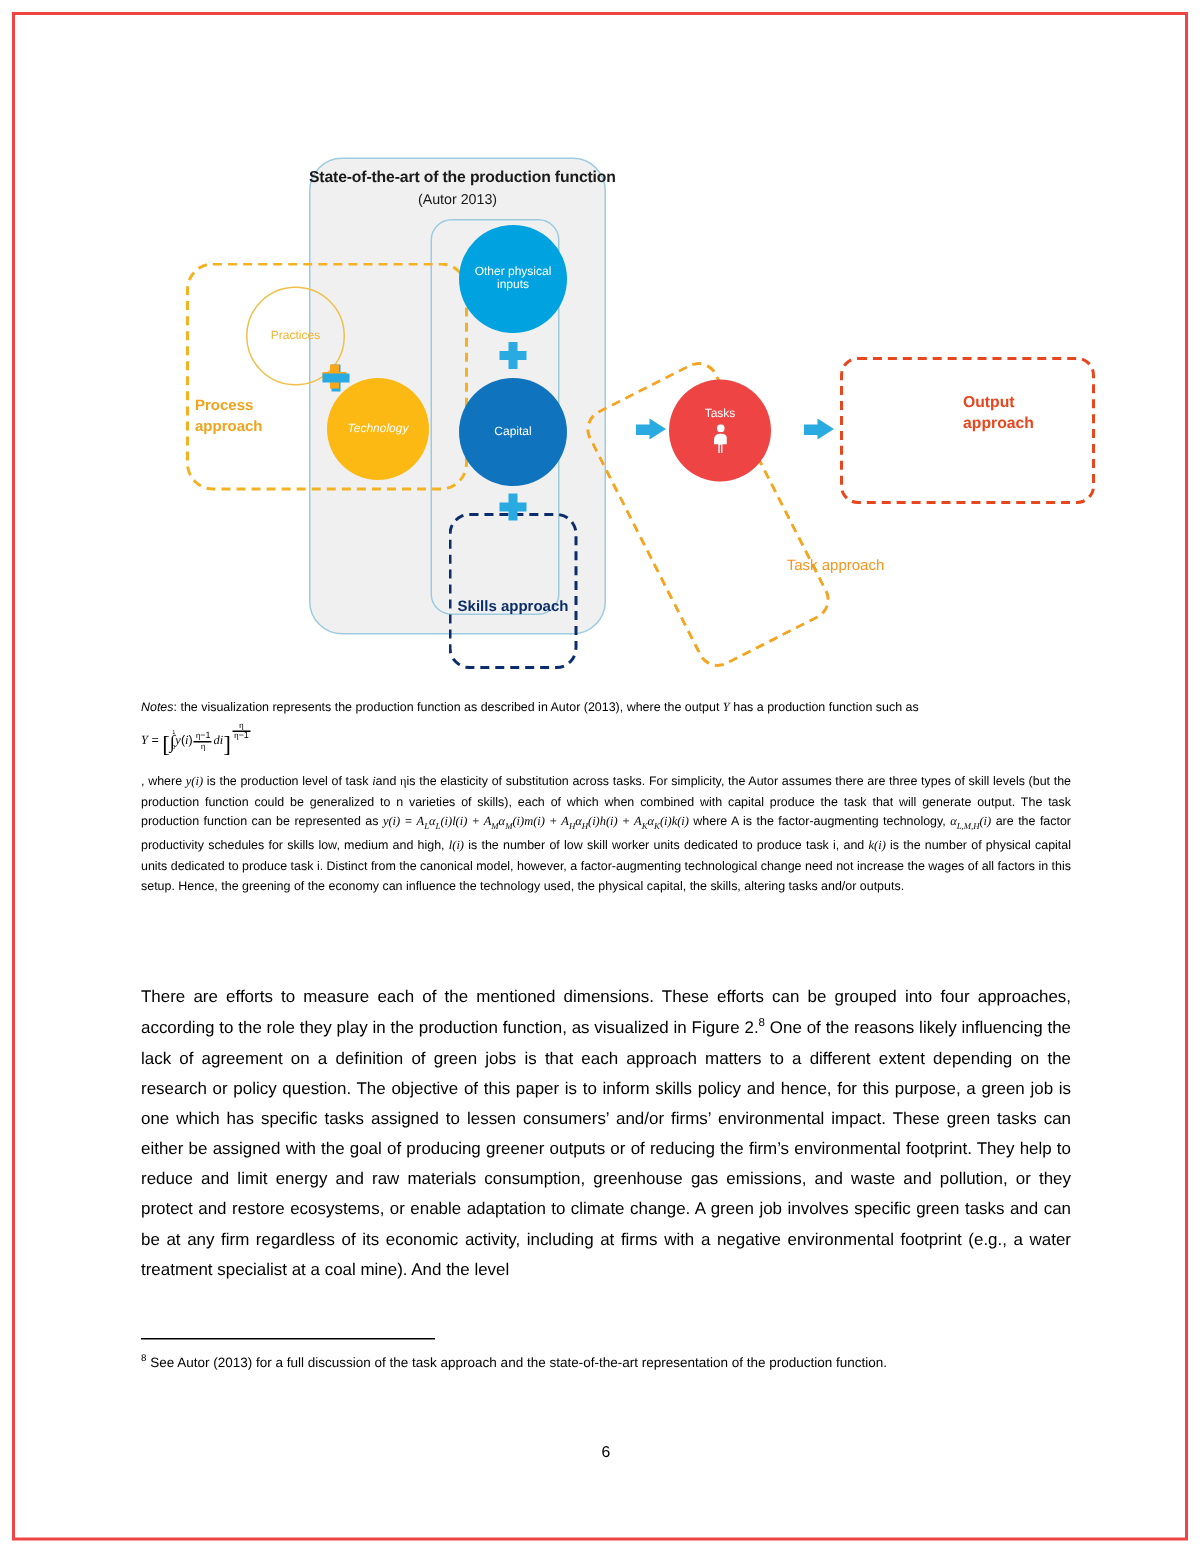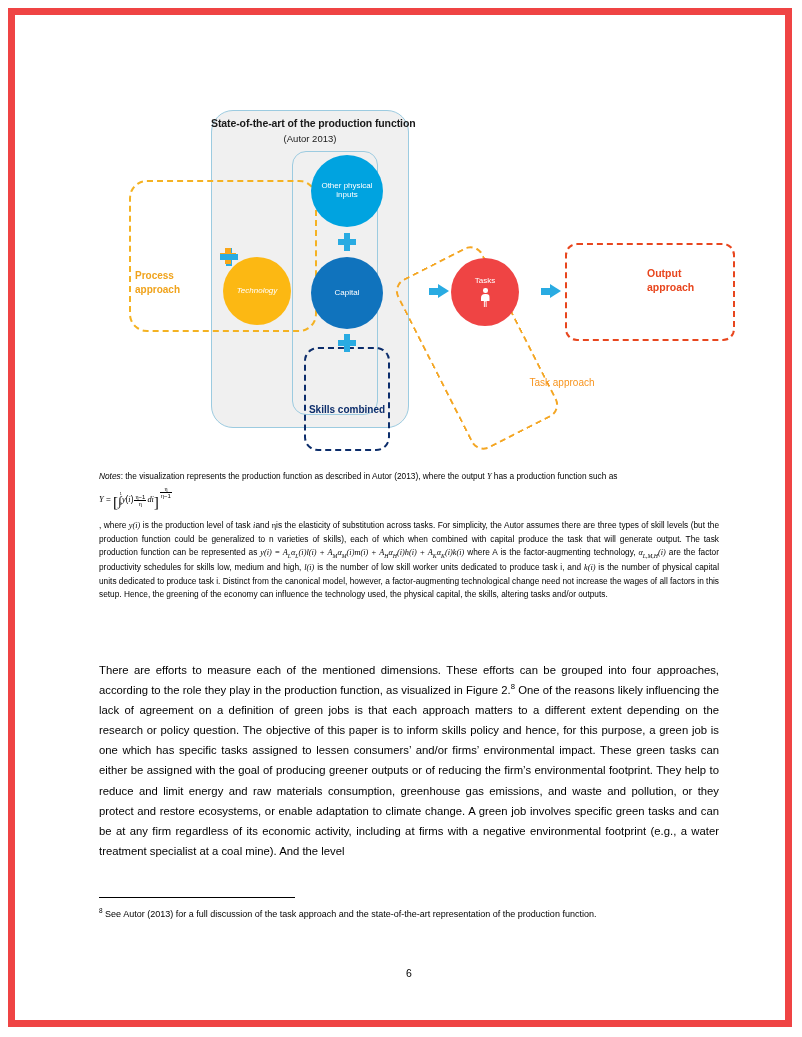--- a/index.html
+++ b/index.html
@@ -14,21 +14,21 @@
     color: #000000;
     position: relative;
     overflow: hidden;
   }
   .page {
     position: absolute;
     left: 8px;
     top: 8px;
     width: 784px;
     height: 1019px;
-    border: 7px solid #ef4444;
+    border: 2px solid #ef4444;
     box-sizing: border-box;
     background: #ffffff;
   }
   .page-inner {
     position: absolute;
     left: 84px;   
     top: 0;
     width: 620px;
     height: 100%;
   }
@@ -331,20 +331,23 @@
       <div class="inner-panel"></div>
 
       <div class="soa-title">State-of-the-art of the production function</div>
       <div class="soa-sub">(Autor 2013)</div>
 
       <div class="dash-box process-box"></div>
       <div class="dash-box output-box"></div>
       <div class="dash-box task-box"></div>
       <div class="dash-box skills-box"></div>
 
+      <div class="circle c-practices">
+        <span class="circle-label">Practices</span>
+      </div>
 
       <div class="circle c-tech">
         <span class="circle-label">Technology</span>
       </div>
 
       <div class="circle c-other">
         <span class="circle-label">Other physical inputs</span>
       </div>
 
       <div class="circle c-capital">
@@ -370,21 +373,21 @@
         <span class="shaft"></span>
         <span class="head"></span>
       </div>
       <div class="arrow arrow-2">
         <span class="shaft"></span>
         <span class="head"></span>
       </div>
 
       <div class="process-label">Process approach</div>
       <div class="output-label">Output approach</div>
-      <div class="skills-label">Skills combined</div>
+      <div class="skills-label">Skills approach</div>
       <div class="task-label">Task approach</div>
     </div>
 
     <div class="notes">
       <i>Notes</i><span>: the visualization represents the production function as described in Autor (2013), where the output </span><span class="mathv">Y</span><span> has a production function such as </span>
 
       <span class="formula-line">
         <span class="mathv">Y</span> =
         <span class="bracket">[</span><span class="bigint">∫</span><span class="lim"><span><sup class="sm">1</sup></span><span><sub class="sm">0</sub></span></span><span class="mathv">y</span>(<span class="mathv">i</span>)<span class="frac"><span class="num"><span class="mathu">η</span>−1</span><span class="den"><span class="mathu">η</span></span></span><span class="mathv">di</span><span class="bracket">]</span><span class="frac" style="vertical-align:0.75em;"><span class="num"><span class="mathu">η</span></span><span class="den"><span class="mathu">η</span>−1</span></span>
       </span><span>, where </span><span class="mathv">y(i)</span><span> is the production level of task </span><span class="mathv">i</span><span>and </span><span class="mathu">η</span><span>is the elasticity of substitution across tasks. For simplicity, the Autor assumes there are three types of skill levels (but the production function could be generalized to n varieties of skills), each of which when combined with capital produce the task that will generate output. The task production function can be represented as </span><span class="mathv">y(i) = A<sub class="sm">L</sub>α<sub class="sm">L</sub>(i)l(i) + A<sub class="sm">M</sub>α<sub class="sm">M</sub>(i)m(i) + A<sub class="sm">H</sub>α<sub class="sm">H</sub>(i)h(i) + A<sub class="sm">K</sub>α<sub class="sm">K</sub>(i)k(i)</span><span> where A is the factor-augmenting technology, </span><span class="mathv">α<sub class="sm">L,M,H</sub>(i)</span><span> are the factor productivity schedules for skills low, medium and high, </span><span class="mathv">l(i)</span><span> is the number of low skill worker units dedicated to produce task i, and </span><span class="mathv">k(i)</span><span> is the number of physical capital units dedicated to produce task i. Distinct from the canonical model, however, a factor-augmenting technological change need not increase the wages of all factors in this setup. Hence, the greening of the economy can influence the technology used, the physical capital, the skills, altering tasks and/or outputs.</span>

